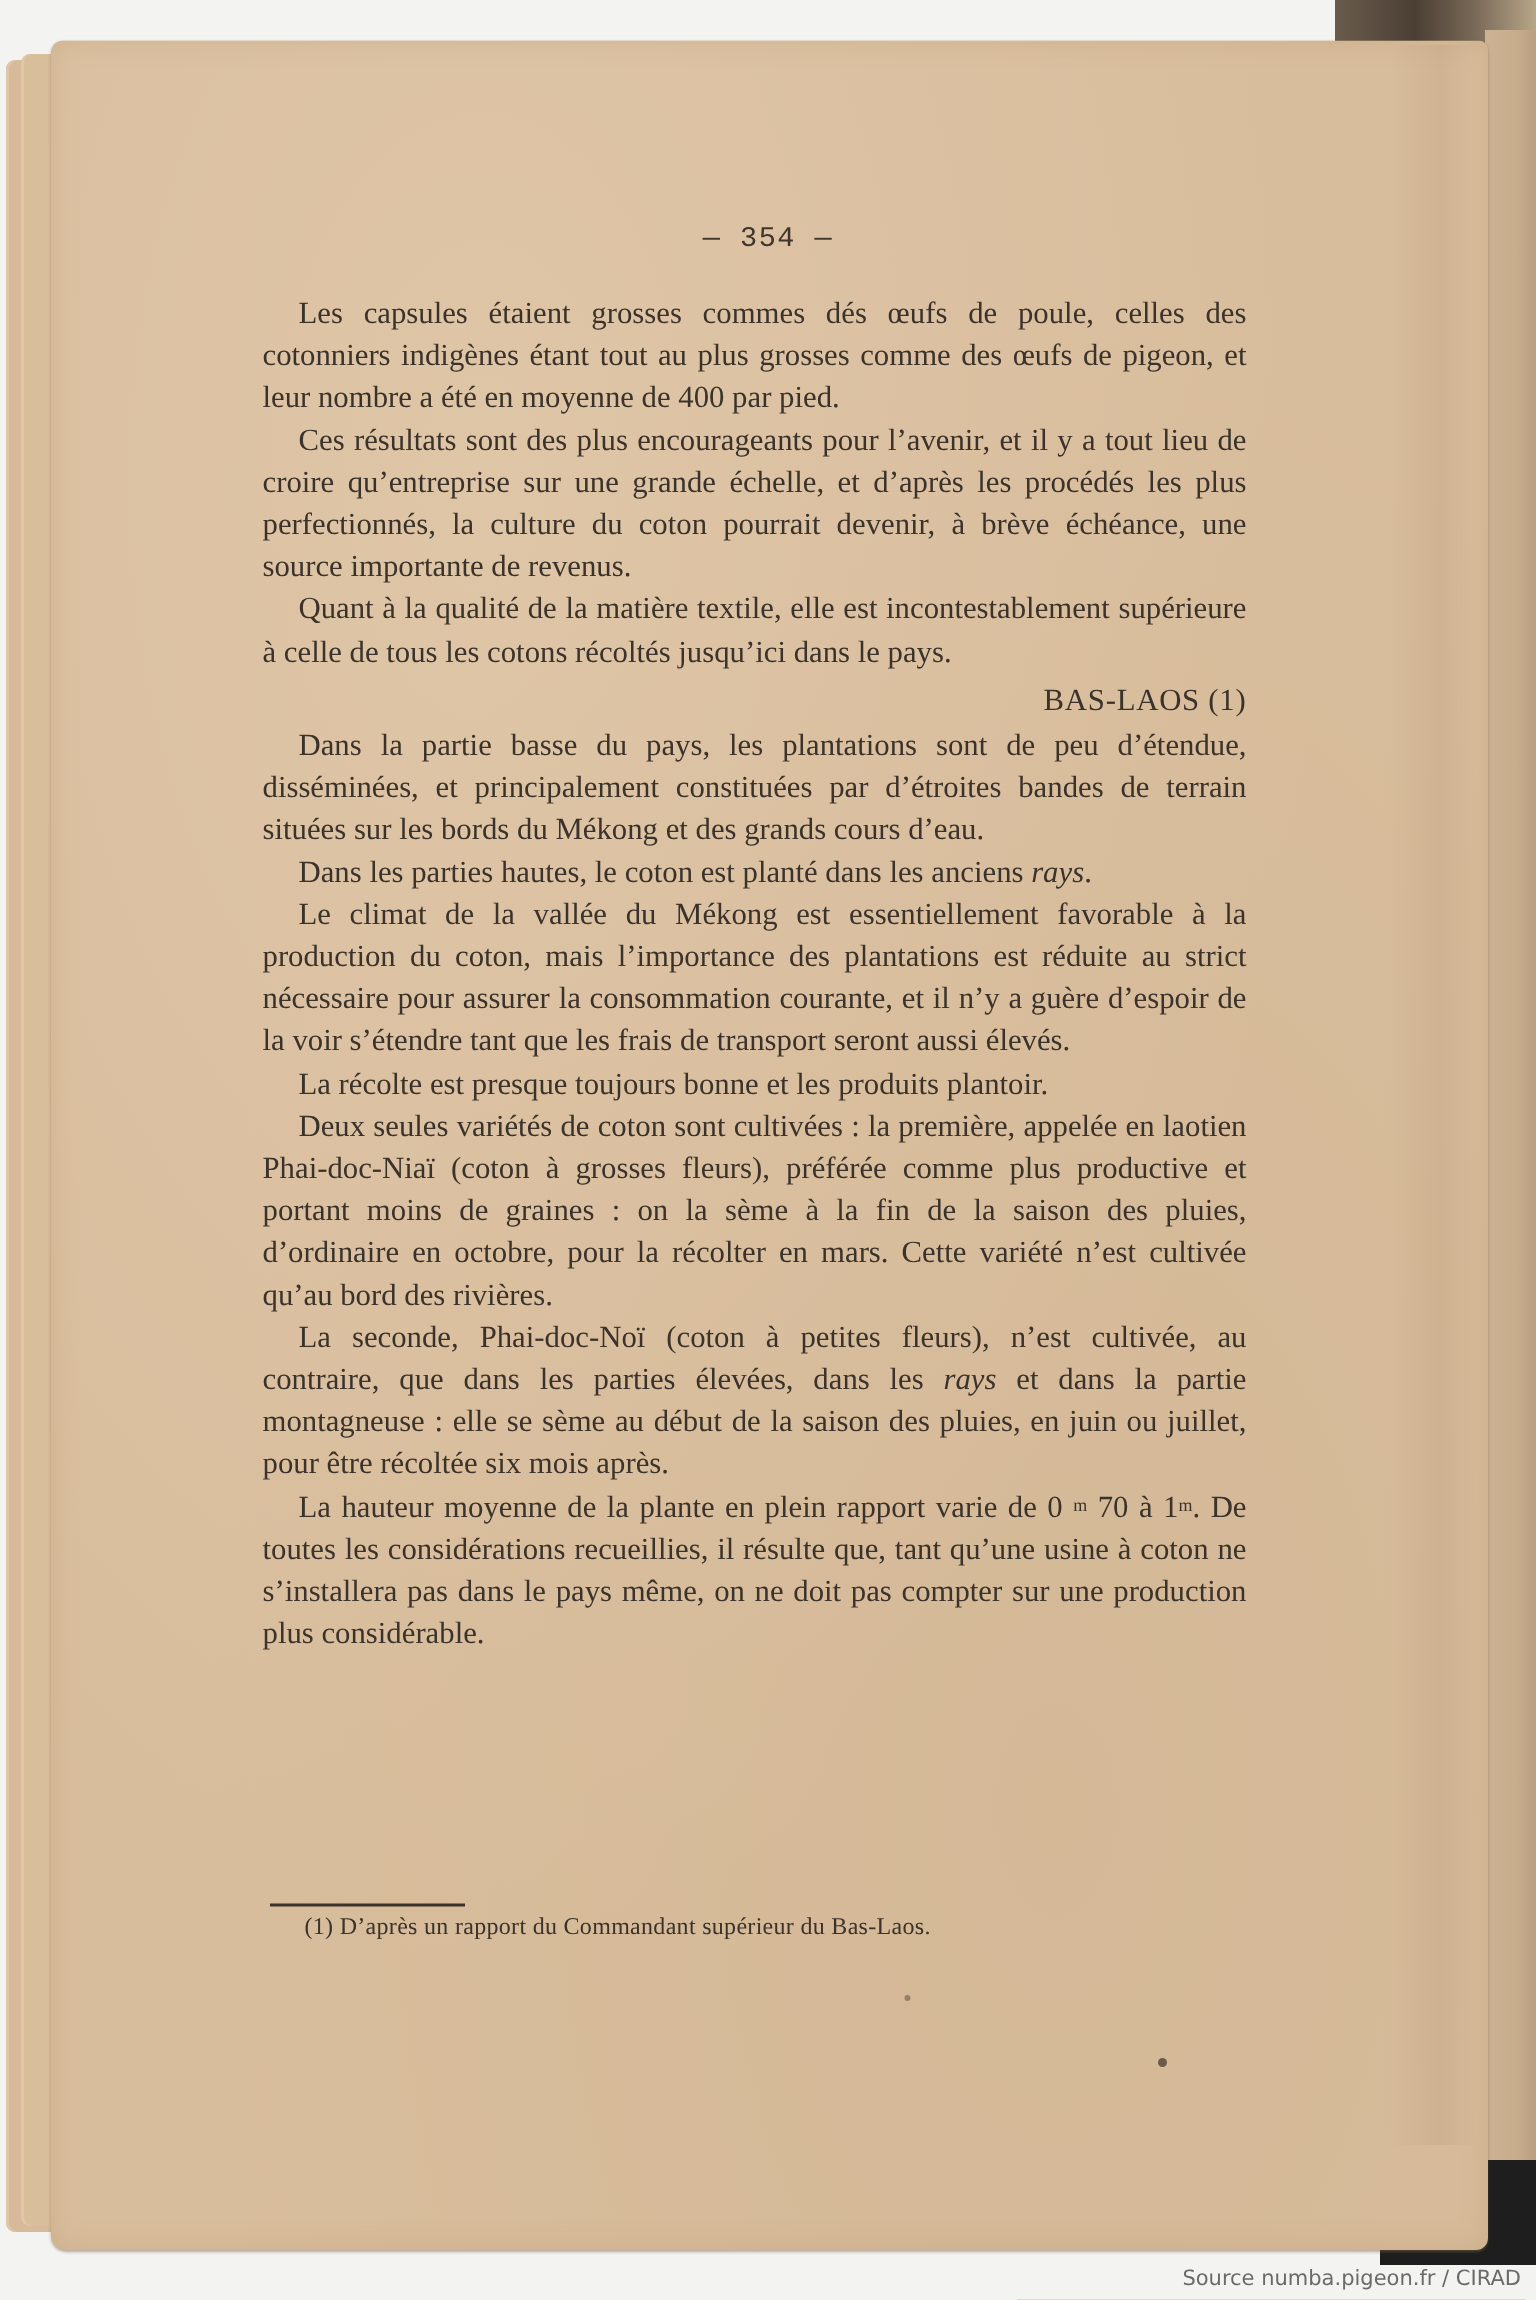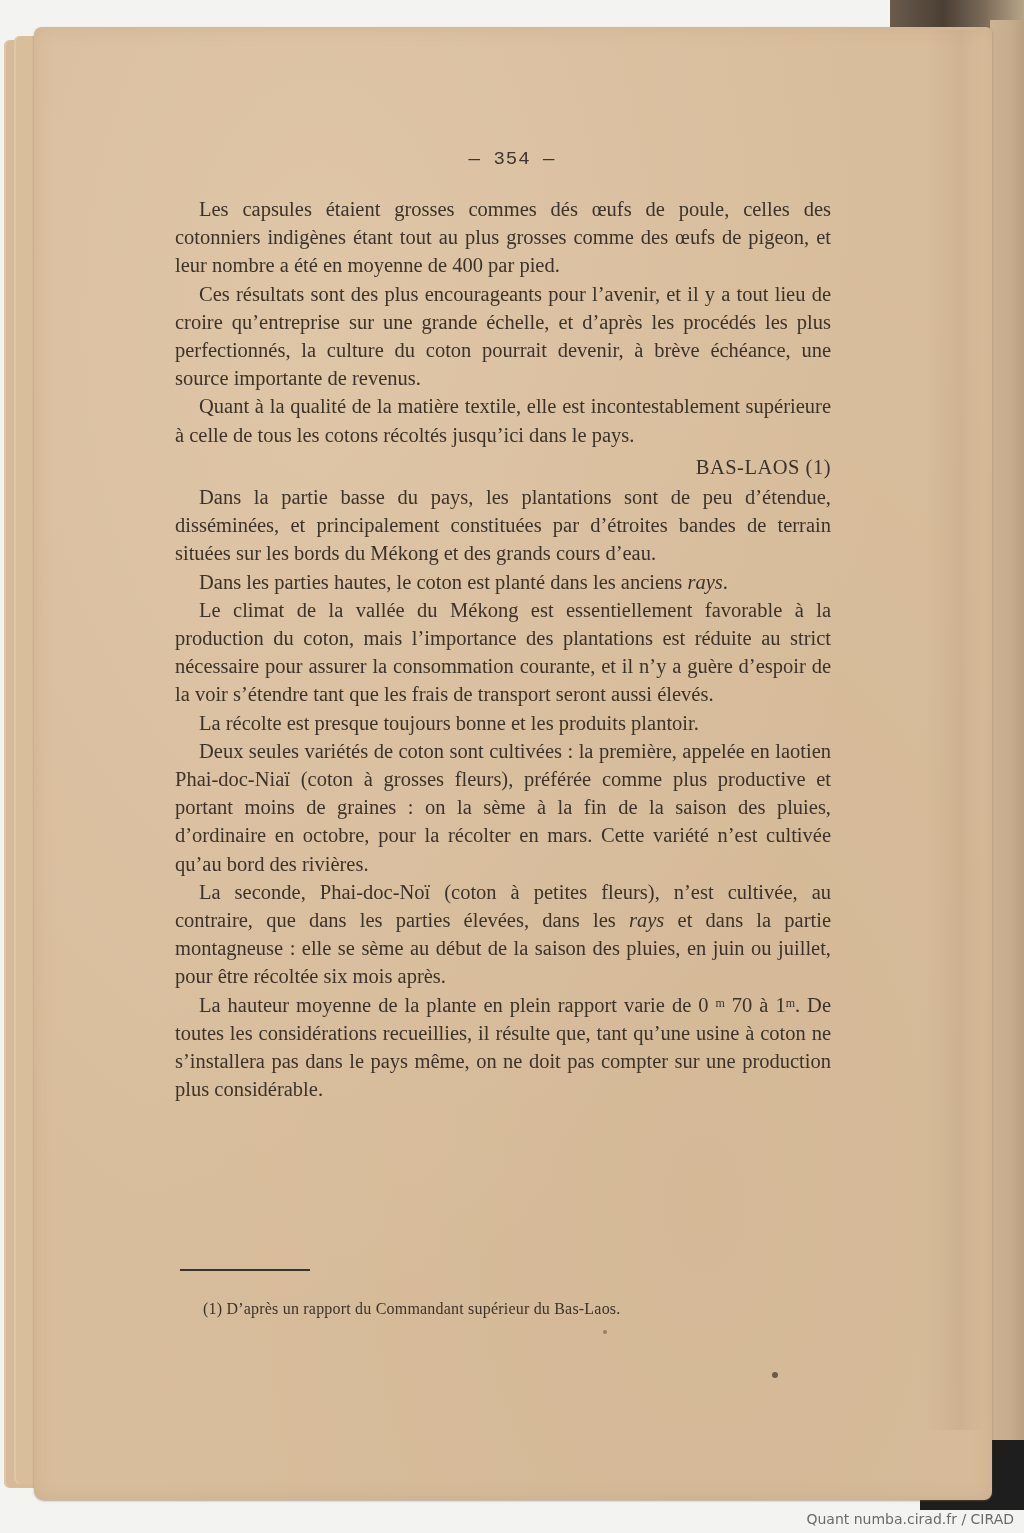--- a/index.html
+++ b/index.html
@@ -103,21 +103,20 @@
       left: 180px; top: 1269px;
       width: 130px; height: 2px;
       background: #3b332b;
     }
     .footnote {
       position: absolute;
       left: 203px; top: 1276px;
       font-size: 16px;
       color: #3b332b;
       letter-spacing: 0.2px;
-      margin-top: 24px;
     }
     .spot {
       position: absolute;
       width: 6px; height: 6px;
       border-radius: 50%;
       background: #6b5a48;
     }
     .source-credit {
       position: absolute;
       right: 10px; top: 1511px;
@@ -155,13 +154,13 @@
   <p class="para"><span>La seconde, Phai-doc-Noï (coton à petites fleurs), n’est cultivée, au contraire, que dans les parties élevées, dans les </span><span class="it">rays</span><span> et dans la partie montagneuse : elle se sème au début de la saison des pluies, en juin ou juillet, pour être récoltée six mois après.</span></p>
   <p class="para"><span>La hauteur moyenne de la plante en plein rapport varie de 0 </span><sup class="sm">m</sup><span> 70 à 1</span><sup class="sm">m</sup><span>. De toutes les considérations recueillies, il résulte que, tant qu’une usine à coton ne s’installera pas dans le pays même, on ne doit pas compter sur une production plus considérable.</span></p>
 </div>
 
 <div class="fn-rule"></div>
 <div class="footnote">(1) D’après un rapport du Commandant supérieur du Bas-Laos.</div>
 
 <div class="spot" style="left:772px; top:1372px;"></div>
 <div class="spot" style="left:603px; top:1330px; width:4px; height:4px; opacity:0.6;"></div>
 
-<div class="source-credit">Quant numba.cirad.fr / CIRAD</div>
+<div class="source-credit">Source numba.pigeon.fr / CIRAD</div>
 
 </body></html>

